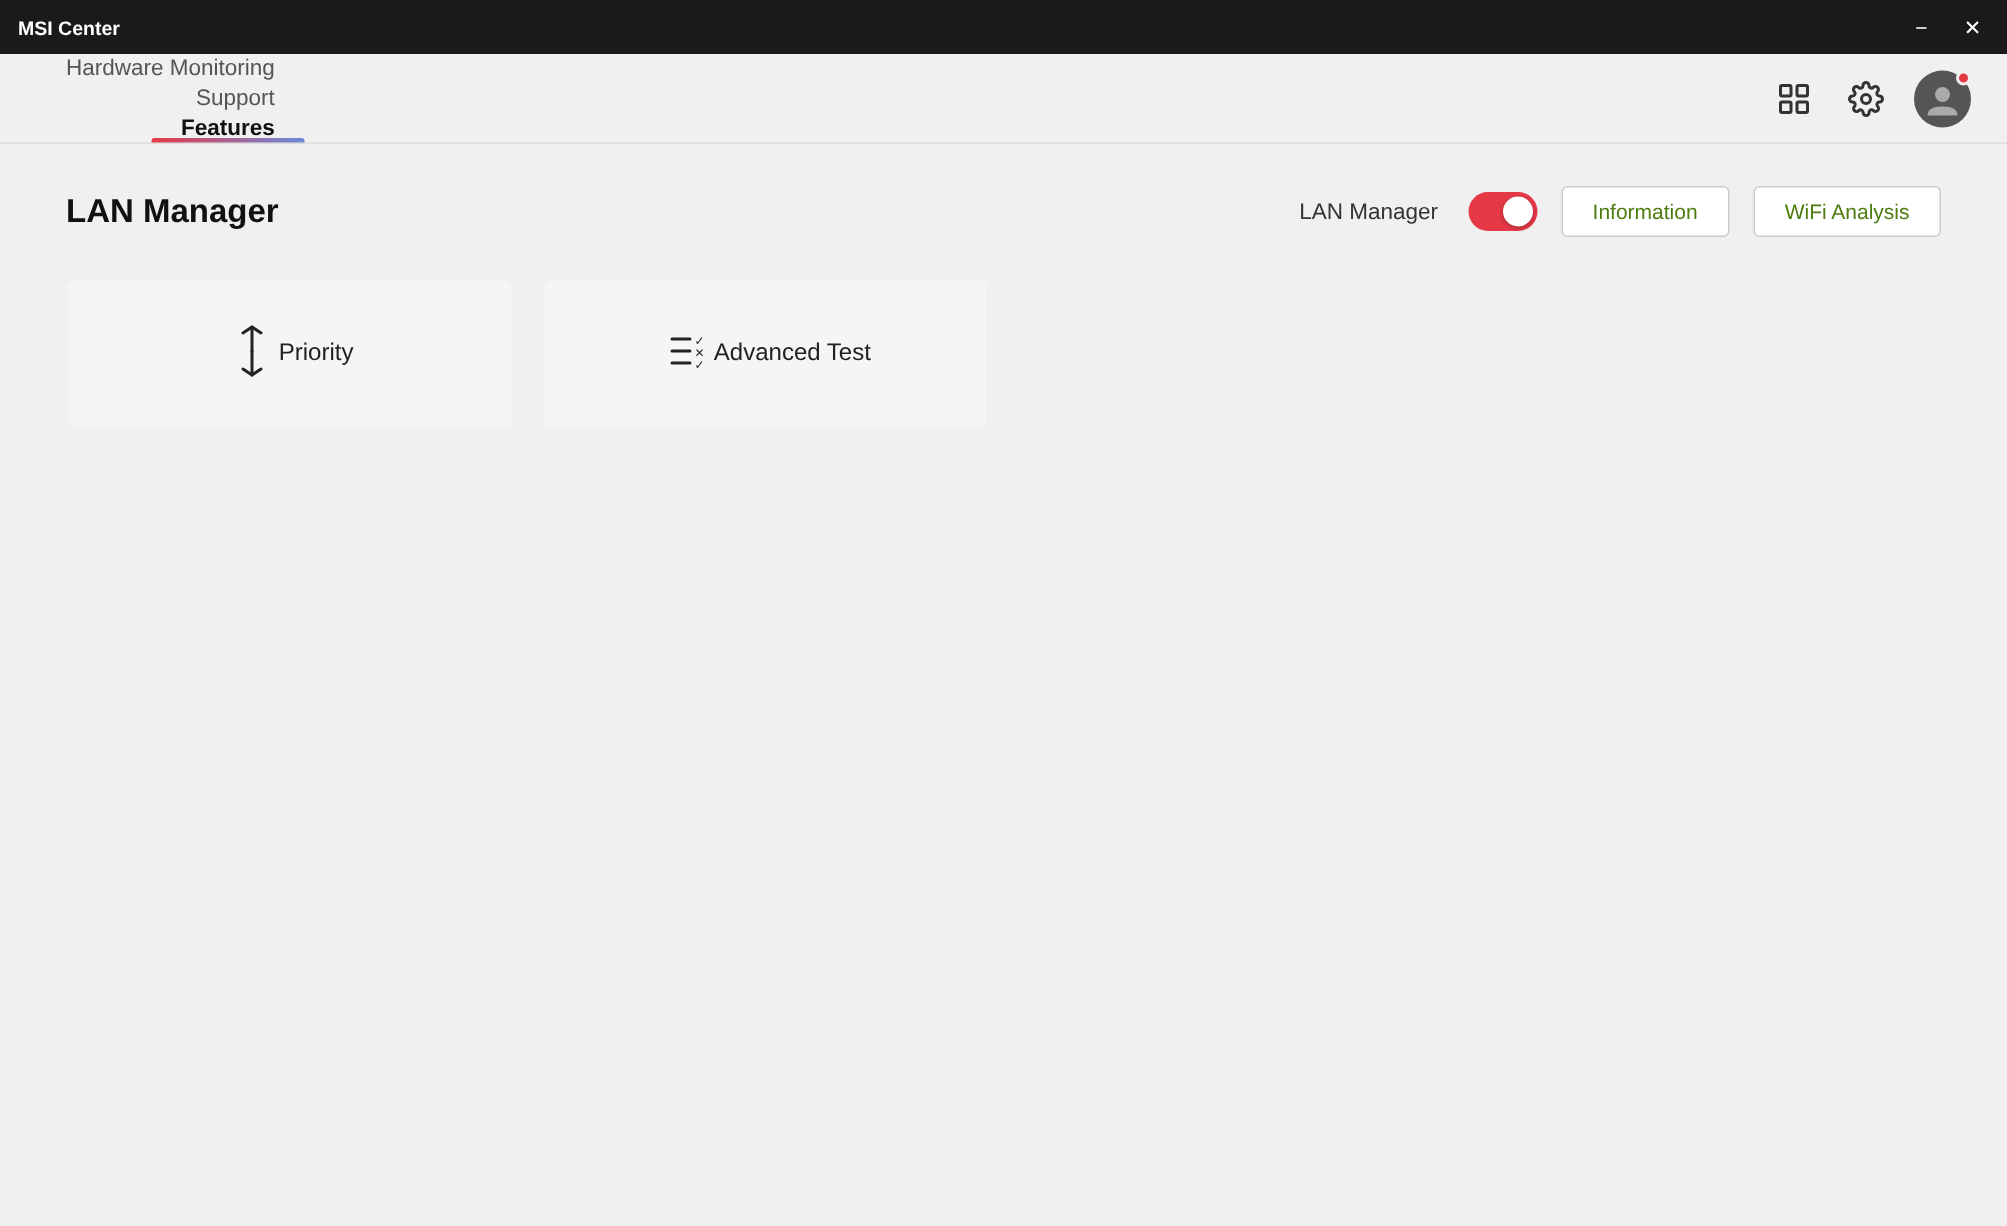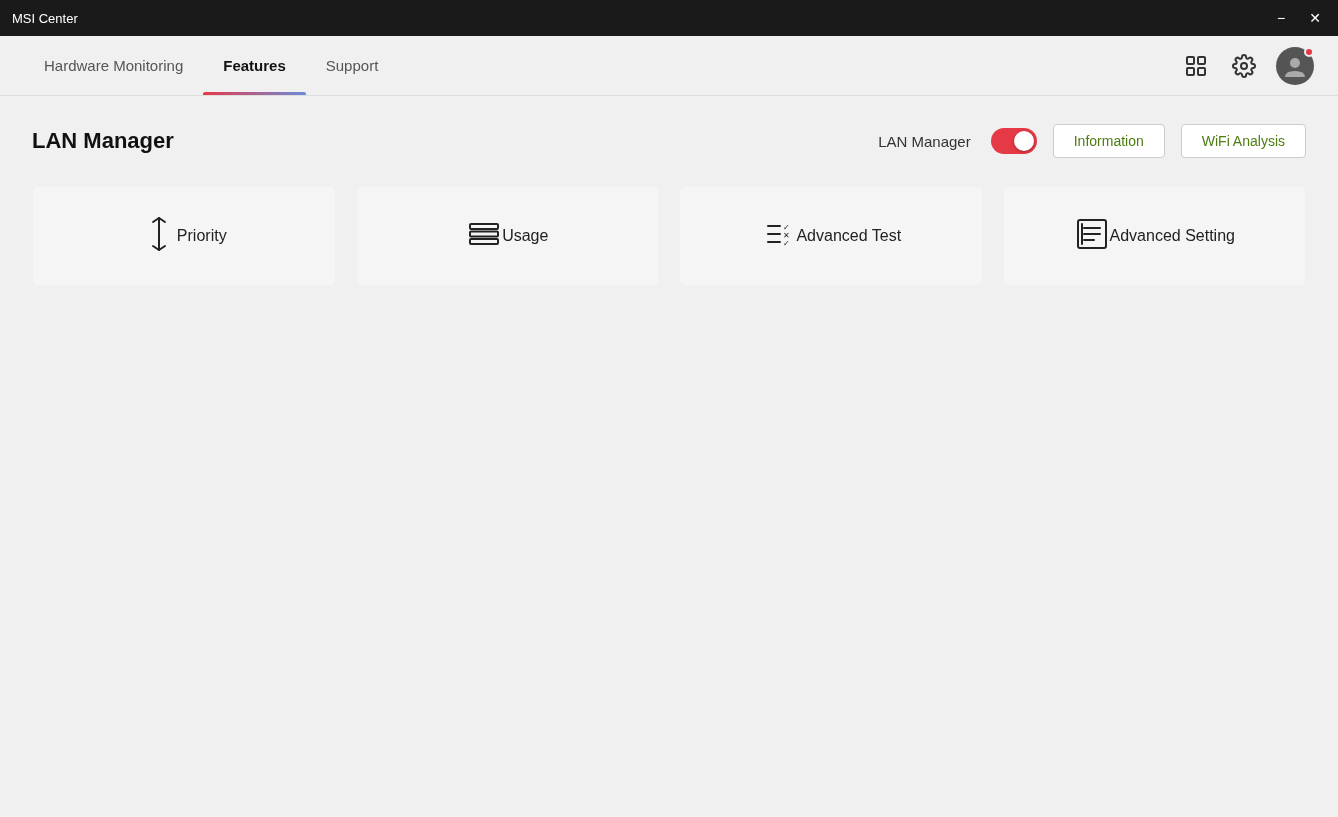--- a/index.html
+++ b/index.html
@@ -18,20 +18,21 @@
       display: flex;
       align-items: center;
       justify-content: space-between;
       padding: 0 12px;
       color: white;
       user-select: none;
     }
     .titlebar-title {
       font-size: 13px;
       color: #fff;
+      font-weight: bold;
     }
     .titlebar-controls {
       display: flex;
       gap: 12px;
       align-items: center;
     }
     .titlebar-btn {
       background: none;
       border: none;
       color: #fff;
@@ -58,23 +59,24 @@
       background: #f0f0f0;
       display: flex;
       align-items: center;
       padding: 0 24px;
       height: 60px;
       border-bottom: 1px solid #ddd;
       position: relative;
     }
     .topnav-tabs {
       display: flex;
-      align-items: flex-start;
+      align-items: flex-end;
       gap: 0;
       height: 100%;
+      flex-direction: column;
     }
     .nav-tab {
       padding: 0 20px;
       height: 100%;
       display: flex;
       align-items: center;
       font-size: 15px;
       color: #555;
       cursor: pointer;
       position: relative;
@@ -133,21 +135,21 @@
       right: 0;
       width: 10px;
       height: 10px;
       background: #e63946;
       border-radius: 50%;
       border: 2px solid #f0f0f0;
     }
 
     
     .page-content {
-      padding: 28px 32px;
+      padding: 28px 44px;
       flex: 1;
     }
 
     
     .lan-header {
       display: flex;
       align-items: center;
       margin-bottom: 28px;
     }
     .lan-title {
@@ -254,25 +256,25 @@
   </div>
 </div>
 
 <div class="app-body">
 
   <div class="topnav">
     <div class="topnav-tabs">
       <button class="nav-tab">
         <span>Hardware Monitoring</span>
       </button>
+      <button class="nav-tab">
+        <span>Support</span>
+      </button>
       <button class="nav-tab active">
         <span>Features</span>
-      </button>
-      <button class="nav-tab">
-        <span>Support</span>
       </button>
     </div>
     <div class="topnav-actions">
 
       <button class="icon-btn">
         <svg width="24" height="24" viewBox="0 0 24 24" fill="none" stroke="#333" stroke-width="2">
           <rect x="3" y="3" width="7" height="7" rx="1"></rect>
           <rect x="14" y="3" width="7" height="7" rx="1"></rect>
           <rect x="3" y="14" width="7" height="7" rx="1"></rect>
           <rect x="14" y="14" width="7" height="7" rx="1"></rect>
@@ -320,54 +322,32 @@
           <svg width="36" height="36" viewBox="0 0 36 36" fill="none" stroke="#222" stroke-width="2" stroke-linecap="round" stroke-linejoin="round">
             <polyline points="12,6 18,2 24,6"></polyline>
             <line x1="18" y1="2" x2="18" y2="18"></line>
             <polyline points="12,30 18,34 24,30"></polyline>
             <line x1="18" y1="34" x2="18" y2="18"></line>
           </svg>
         </span>
         <span class="card-label">Priority</span>
       </div>
 
-      <div class="feature-card">
-        <span class="card-icon">
-          <svg width="36" height="36" viewBox="0 0 36 36" fill="none" stroke="#222" stroke-width="2" stroke-linecap="round" stroke-linejoin="round">
-            <rect x="4" y="8" width="28" height="5" rx="1"></rect>
-            <rect x="4" y="15.5" width="28" height="5" rx="1"></rect>
-            <rect x="4" y="23" width="28" height="5" rx="1"></rect>
-          </svg>
-        </span>
-        <span class="card-label">Usage</span>
-      </div>
 
       <div class="feature-card">
         <span class="card-icon">
           <svg width="36" height="36" viewBox="0 0 36 36" fill="none" stroke="#222" stroke-width="2" stroke-linecap="round" stroke-linejoin="round">
 
             <line x1="8" y1="10" x2="20" y2="10"></line>
             <text x="23" y="14" font-size="8" fill="#222" stroke="none" font-family="sans-serif">✓</text>
             <line x1="8" y1="18" x2="20" y2="18"></line>
             <text x="23" y="22" font-size="8" fill="#222" stroke="none" font-family="sans-serif">✕</text>
             <line x1="8" y1="26" x2="20" y2="26"></line>
             <text x="23" y="30" font-size="8" fill="#222" stroke="none" font-family="sans-serif">✓</text>
           </svg>
         </span>
         <span class="card-label">Advanced Test</span>
       </div>
 
-      <div class="feature-card">
-        <span class="card-icon">
-          <svg width="36" height="36" viewBox="0 0 36 36" fill="none" stroke="#222" stroke-width="2" stroke-linecap="round" stroke-linejoin="round">
-            <rect x="4" y="4" width="28" height="28" rx="2"></rect>
-            <line x1="10" y1="12" x2="26" y2="12"></line>
-            <line x1="10" y1="18" x2="26" y2="18"></line>
-            <line x1="10" y1="24" x2="20" y2="24"></line>
-            <line x1="8" y1="8" x2="8" y2="28"></line>
-          </svg>
-        </span>
-        <span class="card-label">Advanced Setting</span>
-      </div>
 
     </div>
   </div>
 </div>
 
 </body></html>

